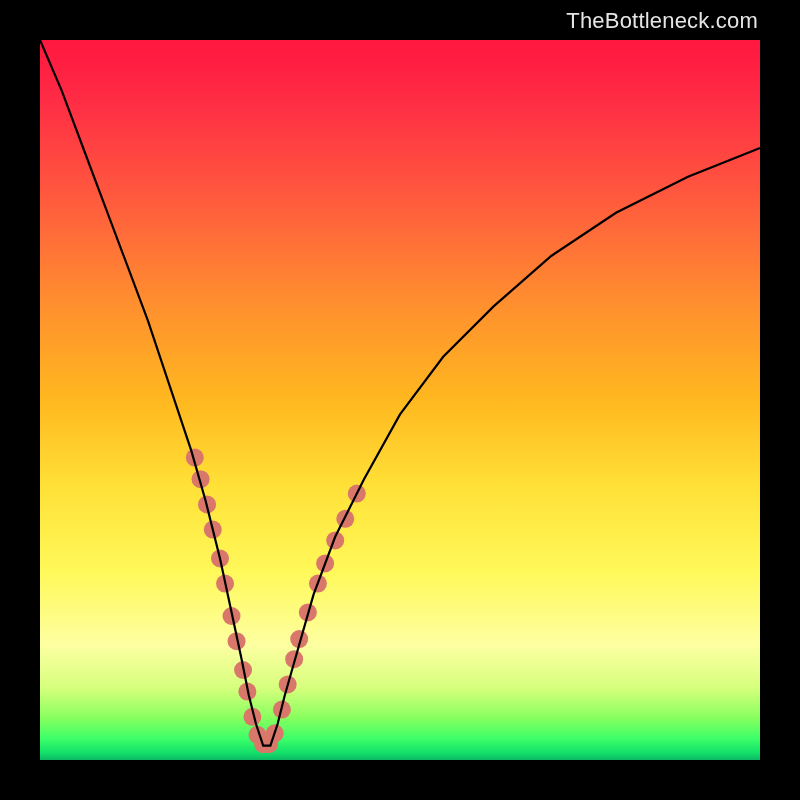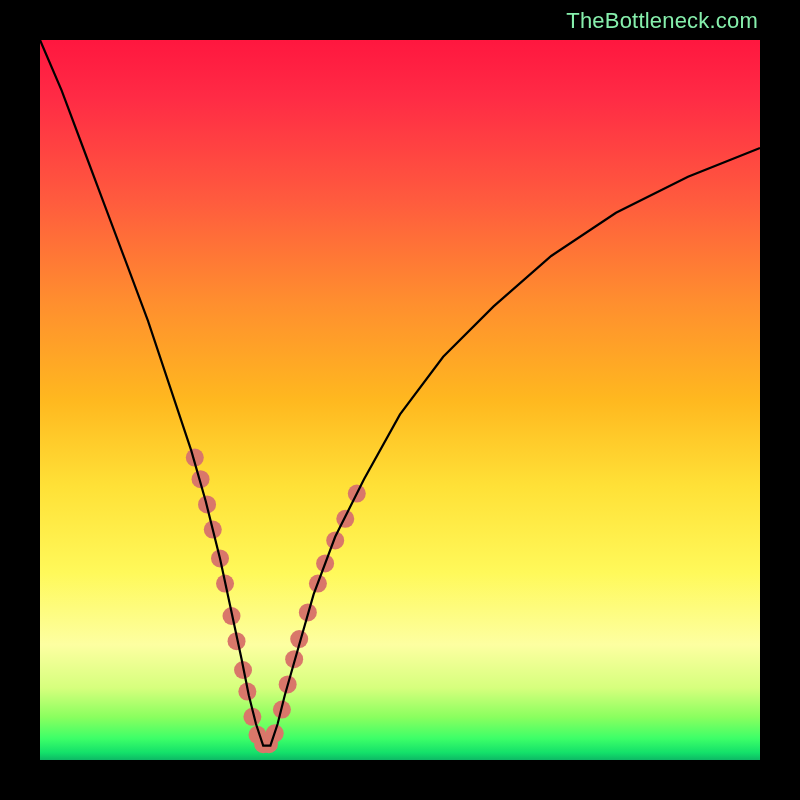--- a/index.html
+++ b/index.html
@@ -37,21 +37,21 @@
       #8bff5f 94%,
       #3dff68 97%,
       #13e06a 99%,
       #0db865 100%
     );
   }
   .attribution {
     position: absolute;
     top: 8px;
     right: 42px;
-    color: #86efac;
+    color: #e5e5e5;
     font-size: 22px;
     font-weight: 500;
     letter-spacing: 0.2px;
   }
   svg.curve {
     position: absolute;
     left: 0; top: 0;
     width: 720px; height: 720px;
     overflow: visible;
   }

